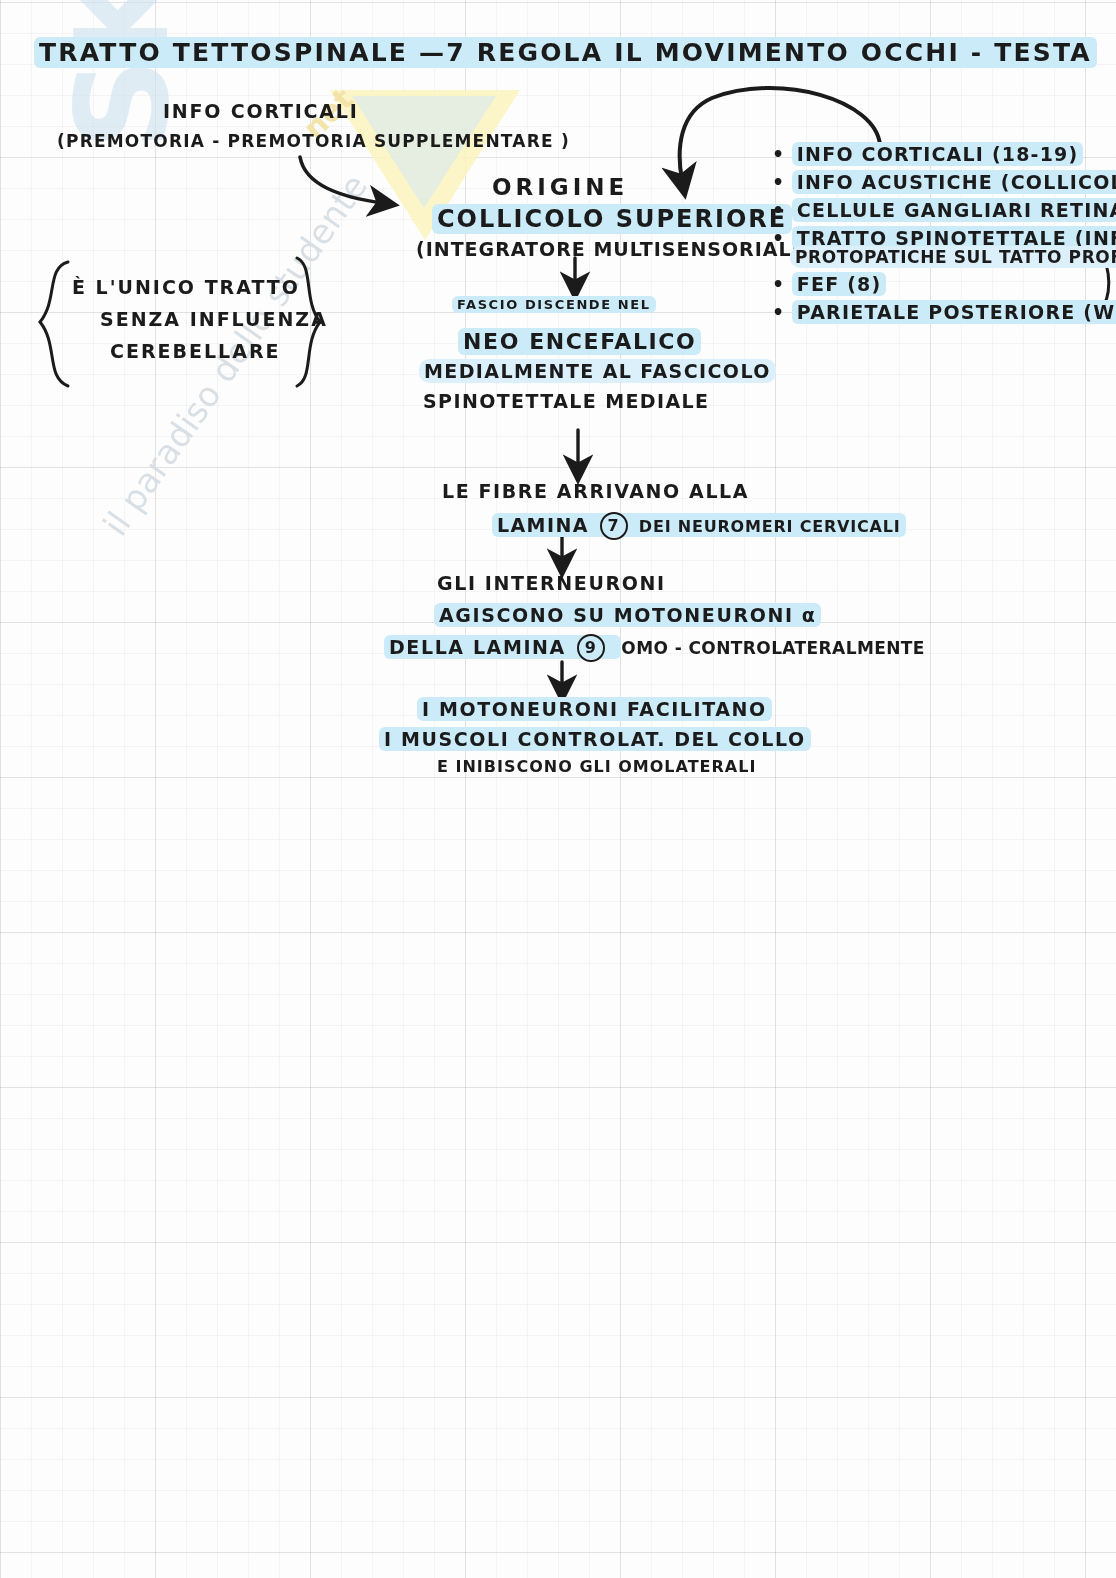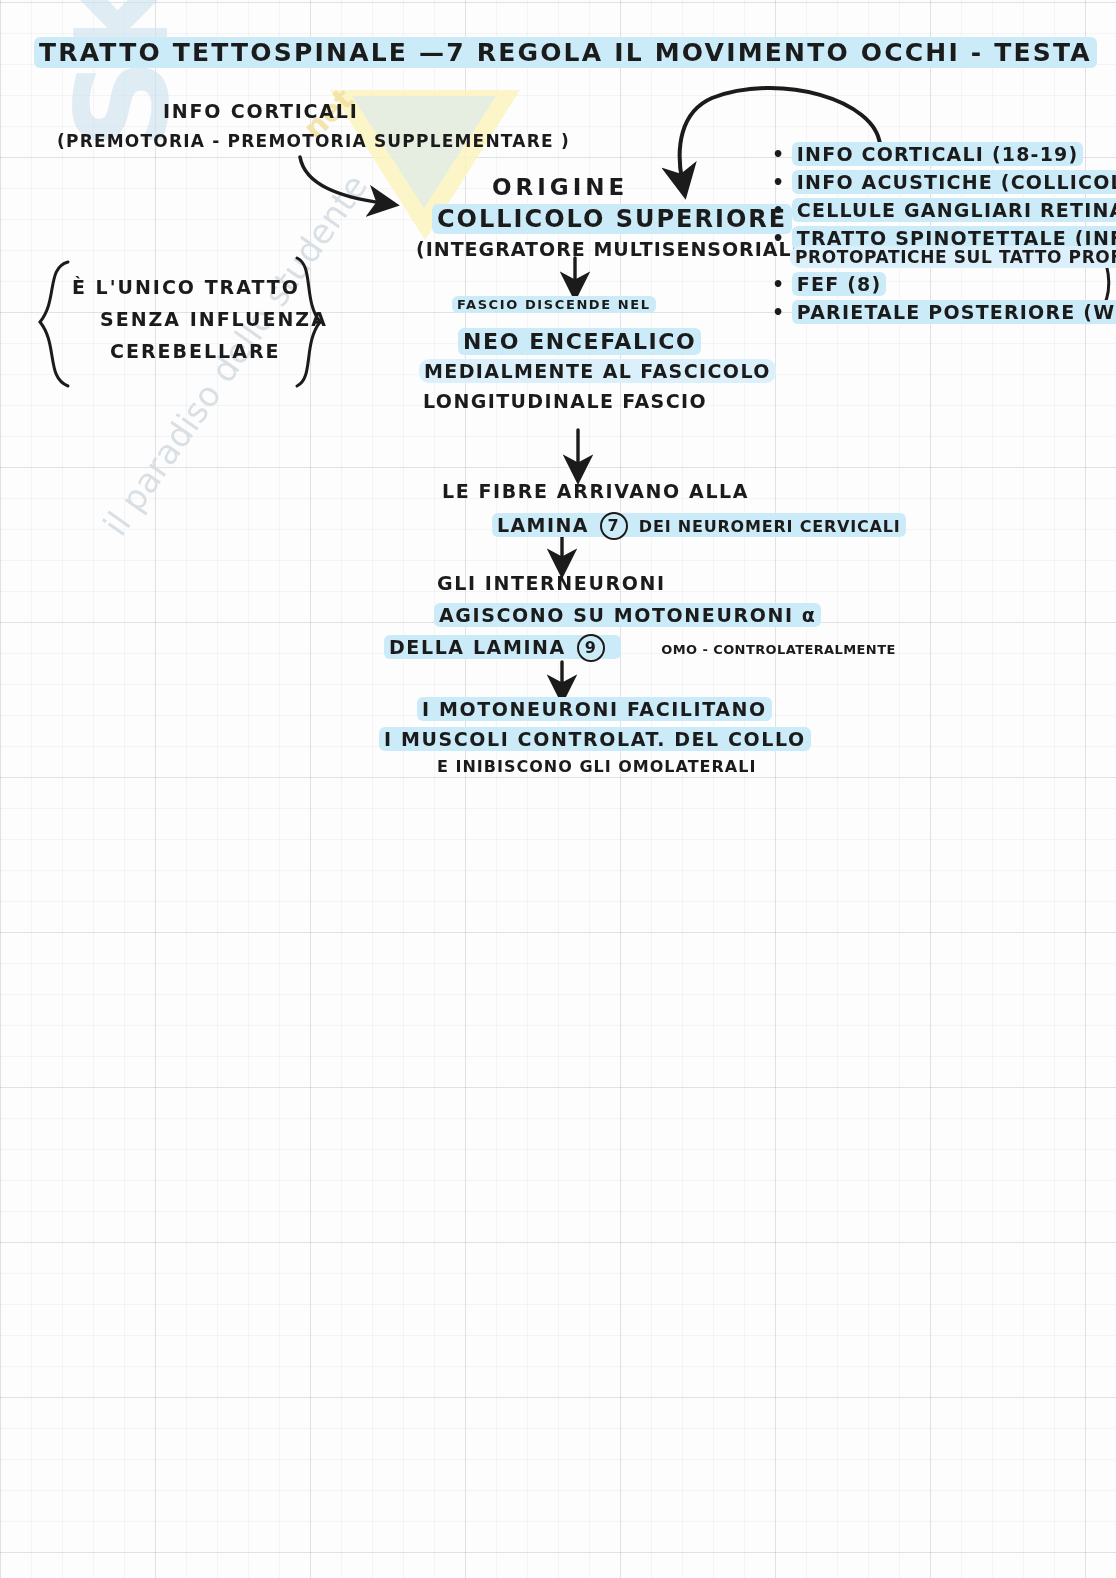--- a/index.html
+++ b/index.html
@@ -95,21 +95,21 @@
   #fascio3{left:419px;top:360px;font-size:19px;letter-spacing:1.4px;border-radius:7px;}
   #fascio4{left:423px;top:390px;font-size:19px;letter-spacing:1.4px;}
 
   #fibre1{left:442px;top:480px;font-size:19px;letter-spacing:1.6px;}
   #fibre2{left:492px;top:512px;font-size:19px;letter-spacing:1.4px;}
   #fibre2-small{font-size:16px;letter-spacing:.8px;text-align:center;}
 
   #inter1{left:437px;top:572px;font-size:19px;letter-spacing:1.6px;}
   #inter2{left:434px;top:604px;font-size:19px;letter-spacing:1.6px;}
   #inter3{left:384px;top:634px;font-size:19px;letter-spacing:1.6px;}
-  #inter3-small{font-size:13px;letter-spacing:.4px;margin-left:40px;}
+  #inter3-small{font-size:17px;letter-spacing:.4px;}
 
   #moto1{left:417px;top:698px;font-size:19px;letter-spacing:1.6px;}
   #moto2{left:379px;top:728px;font-size:19px;letter-spacing:1.6px;}
   #moto3{left:437px;top:757px;font-size:16px;letter-spacing:1px;}
 
   
   .circ{
     display:inline-block;
     width:24px;height:24px;line-height:23px;
     border:2px solid #1b1b1b;border-radius:50%;
@@ -183,21 +183,21 @@
 
   <div class="hw" id="fascio1">
     <span class="hl">FASCIO DISCENDE NEL</span>
   </div>
   <div class="hw" id="fascio2">
     <span class="hl">NEO ENCEFALICO</span>
   </div>
   <div class="hw" id="fascio3">
     <span class="hl-soft">MEDIALMENTE AL FASCICOLO</span>
   </div>
-  <div class="hw" id="fascio4">LONGITUDINALE FASCIO</div>
+  <div class="hw" id="fascio4">SPINOTETTALE MEDIALE</div>
 
   <div class="hw" id="fibre1">LE FIBRE ARRIVANO ALLA</div>
   <div class="hw" id="fibre2">
     <span class="hl">
       <span>LAMINA</span>
       <span class="circ">7</span>
       <span id="fibre2-small">DEI NEUROMERI CERVICALI</span>
     </span>
   </div>
 

